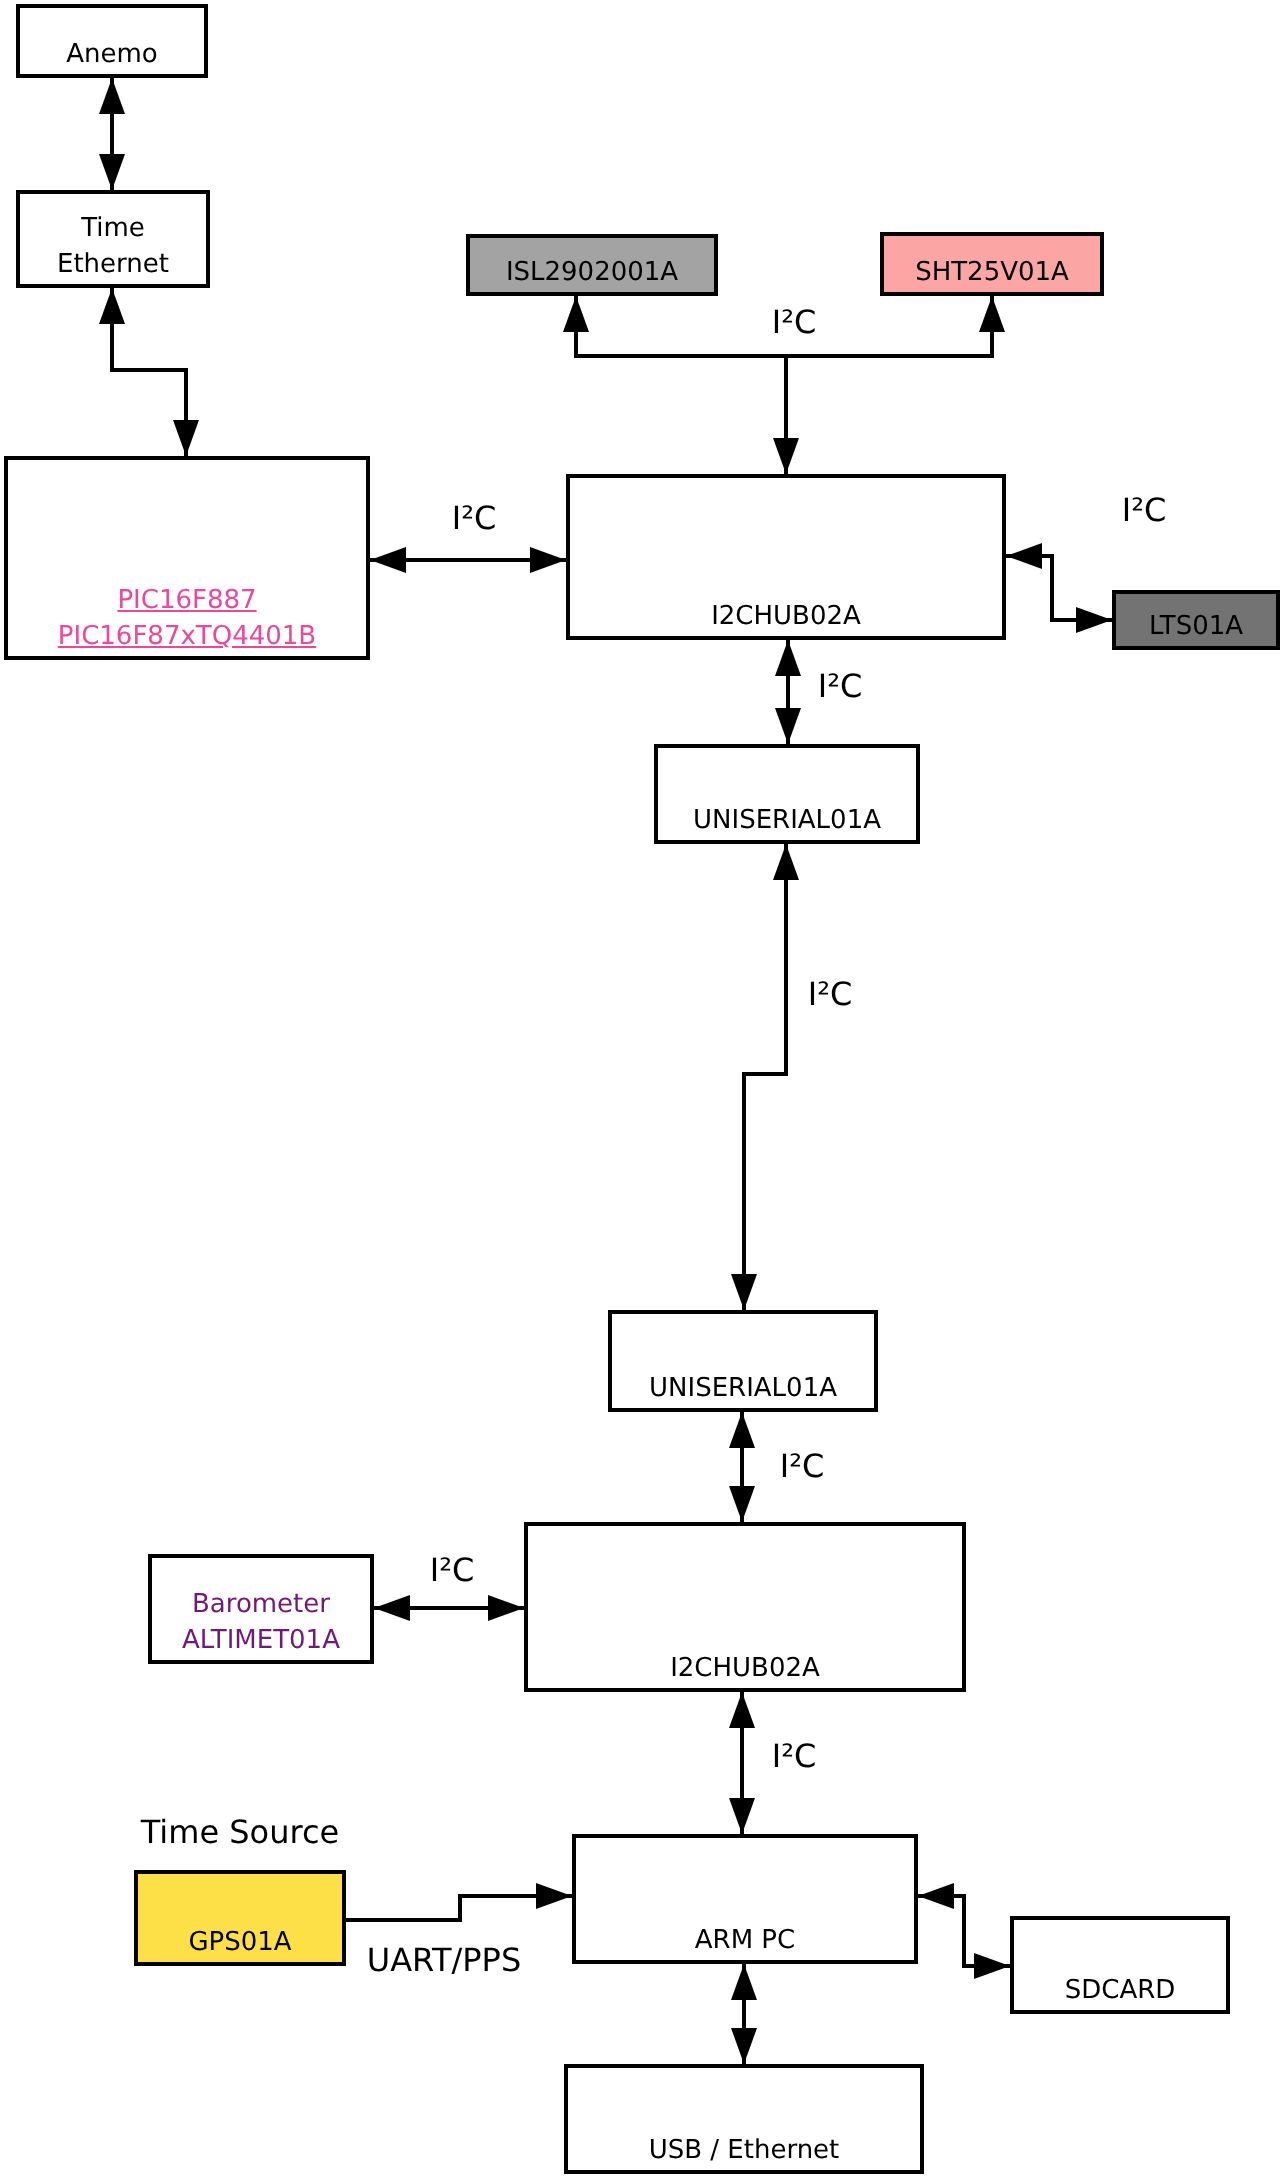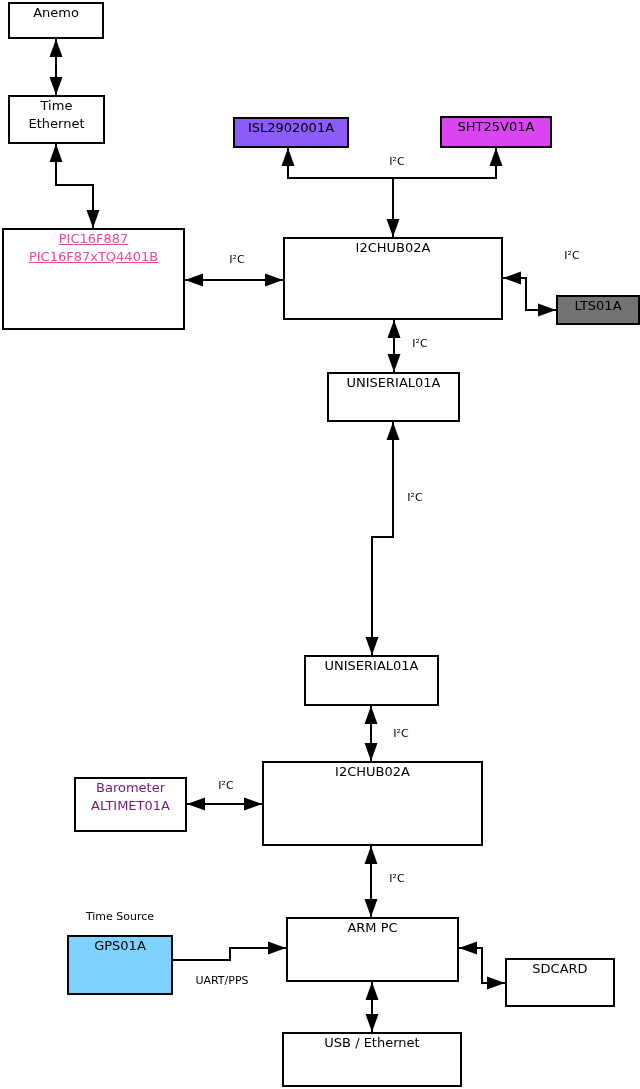--- a/index.html
+++ b/index.html
@@ -18,31 +18,31 @@
     z-index: 1;
   }
   .node {
     position: absolute;
     box-sizing: border-box;
     border: 2px solid #000000;
     background: #ffffff;
     display: flex;
     flex-direction: column;
     align-items: center;
-    justify-content: flex-start;
+    justify-content: flex-end;
     text-align: center;
     font-size: 13px;
     line-height: 18px;
     color: #000000;
     z-index: 2;
   }
   .flabel {
     position: absolute;
     transform: translate(-50%, -50%);
-    font-size: 11px;
+    font-size: 16px;
     white-space: nowrap;
     color: #000000;
     z-index: 3;
   }
 </style>
 </head>
 <body>
 
 <div id="canvas" style="background: rgb(255, 255, 255);">
   <svg id="edges-svg" xmlns="http://www.w3.org/2000/svg">
@@ -92,24 +92,24 @@
       <div>Anemo</div>
     </div>
     <div class="node" style="left: 8px; top: 95px; width: 97px; height: 49px; border-color: rgb(0, 0, 0); background: rgb(255, 255, 255); color: rgb(0, 0, 0);">
       <div>Time</div>
       <div>Ethernet</div>
     </div>
     <div class="node" style="left: 2px; top: 228px; width: 183px; height: 102px; border-color: rgb(0, 0, 0); background: rgb(255, 255, 255); color: #ec4899; text-decoration: underline;">
       <div>PIC16F887</div>
       <div>PIC16F87xTQ4401B</div>
     </div>
-    <div class="node" style="left: 233px; top: 117px; width: 116px; height: 31px; border-color: rgb(0, 0, 0); background: #8b5cf6; color: rgb(0, 0, 0);">
+    <div class="node" style="left: 233px; top: 117px; width: 126px; height: 31px; border-color: rgb(0, 0, 0); background: #a3a3a3; color: rgb(0, 0, 0);">
       <div>ISL2902001A</div>
     </div>
-    <div class="node" style="left: 440px; top: 116px; width: 112px; height: 32px; border-color: rgb(0, 0, 0); background: #d946ef; color: rgb(0, 0, 0);">
+    <div class="node" style="left: 440px; top: 116px; width: 112px; height: 32px; border-color: rgb(0, 0, 0); background: #fca5a5; color: rgb(0, 0, 0);">
       <div>SHT25V01A</div>
     </div>
     <div class="node" style="left: 283px; top: 237px; width: 220px; height: 83px; border-color: rgb(0, 0, 0); background: rgb(255, 255, 255); color: rgb(0, 0, 0);">
       <div>I2CHUB02A</div>
     </div>
     <div class="node" style="left: 556px; top: 295px; width: 84px; height: 30px; border-color: rgb(0, 0, 0); background: #737373; color: rgb(0, 0, 0);">
       <div>LTS01A</div>
     </div>
     <div class="node" style="left: 327px; top: 372px; width: 133px; height: 50px; border-color: rgb(0, 0, 0); background: rgb(255, 255, 255); color: rgb(0, 0, 0);">
       <div>UNISERIAL01A</div>
@@ -117,21 +117,21 @@
     <div class="node" style="left: 304px; top: 655px; width: 135px; height: 51px; border-color: rgb(0, 0, 0); background: rgb(255, 255, 255); color: rgb(0, 0, 0);">
       <div>UNISERIAL01A</div>
     </div>
     <div class="node" style="left: 74px; top: 777px; width: 113px; height: 55px; border-color: rgb(0, 0, 0); background: rgb(255, 255, 255); color: #701a75;">
       <div>Barometer</div>
       <div>ALTIMET01A</div>
     </div>
     <div class="node" style="left: 262px; top: 761px; width: 221px; height: 85px; border-color: rgb(0, 0, 0); background: rgb(255, 255, 255); color: rgb(0, 0, 0);">
       <div>I2CHUB02A</div>
     </div>
-    <div class="node" style="left: 67px; top: 935px; width: 106px; height: 60px; border-color: rgb(0, 0, 0); background: #7dd3fc; color: rgb(0, 0, 0);">
+    <div class="node" style="left: 67px; top: 935px; width: 106px; height: 48px; border-color: rgb(0, 0, 0); background: #fde047; color: rgb(0, 0, 0);">
       <div>GPS01A</div>
     </div>
     <div class="node" style="left: 286px; top: 917px; width: 173px; height: 65px; border-color: rgb(0, 0, 0); background: rgb(255, 255, 255); color: rgb(0, 0, 0);">
       <div>ARM PC</div>
     </div>
     <div class="node" style="left: 505px; top: 958px; width: 110px; height: 49px; border-color: rgb(0, 0, 0); background: rgb(255, 255, 255); color: rgb(0, 0, 0);">
       <div>SDCARD</div>
     </div>
     <div class="node" style="left: 282px; top: 1032px; width: 180px; height: 55px; border-color: rgb(0, 0, 0); background: rgb(255, 255, 255); color: rgb(0, 0, 0);">
       <div>USB / Ethernet</div>

